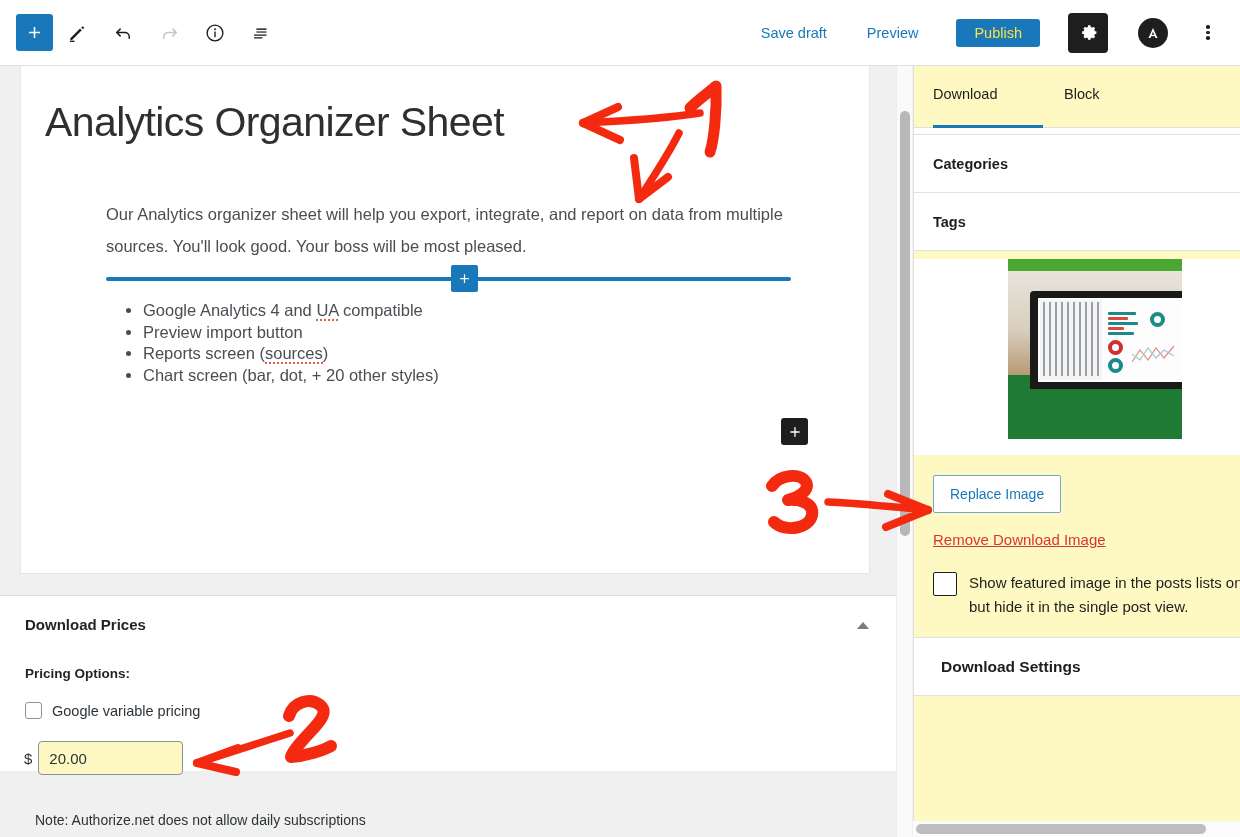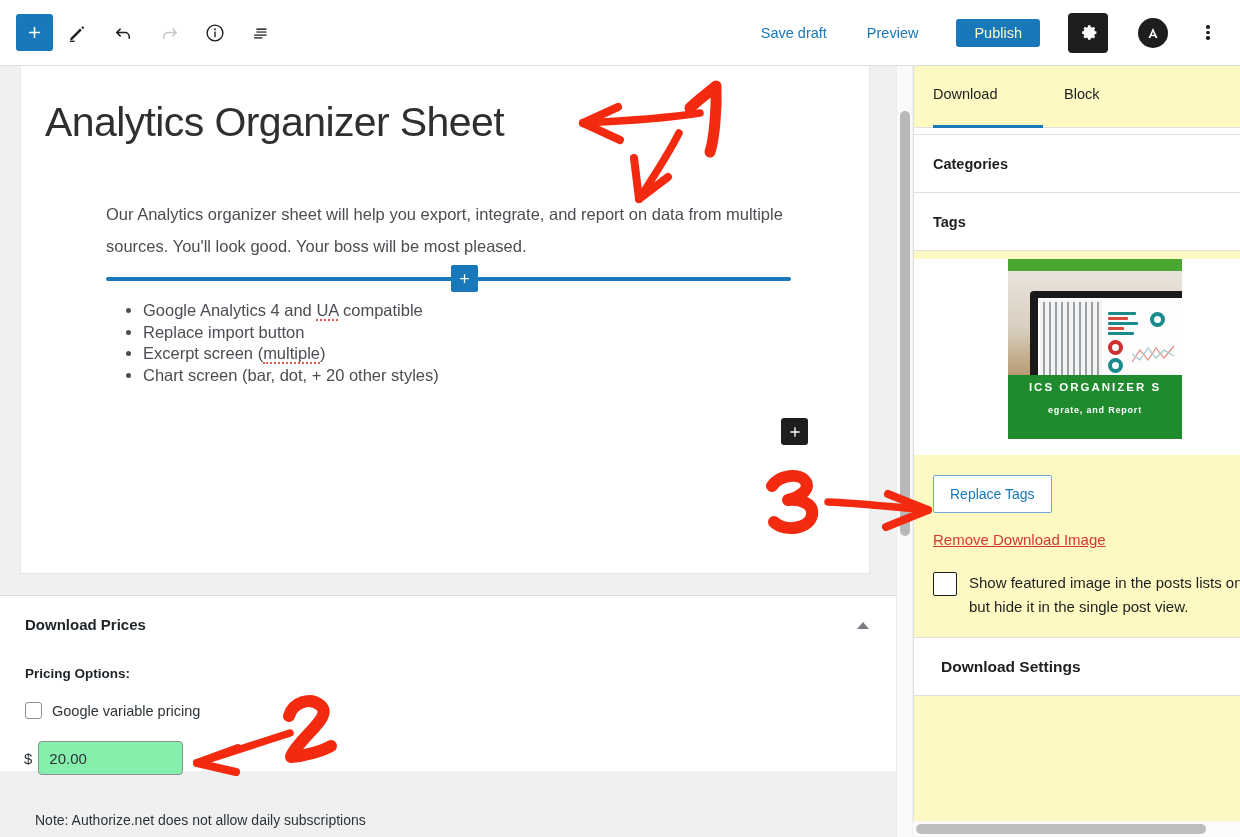--- a/index.html
+++ b/index.html
@@ -30,21 +30,21 @@
     background: transparent; border: none; cursor: pointer; color: #1e1e1e;
   }
   .icon-btn.disabled { color: #c6c6c6; cursor: default; }
 
   .link-btn {
     background: transparent; border: none; cursor: pointer;
     color: #1878b9; font-size: 14.5px; font-family: "Liberation Sans", sans-serif;
     padding: 8px 12px;
   }
   .publish-btn {
-    background: #1878b9; color: #fef9c3; border: none; border-radius: 3px;
+    background: #1878b9; color: #fde047; border: none; border-radius: 3px;
     font-size: 14.5px; font-family: "Liberation Sans", sans-serif;
     padding: 0 18px; height: 28px; cursor: pointer; margin-left: 10px;
   }
   .settings-btn {
     width: 40px; height: 40px; background: #1e1e1e; border-radius: 4px; border: none;
     display: flex; align-items: center; justify-content: center; cursor: pointer;
     margin-left: 12px;
   }
   .avatar-btn {
     width: 30px; height: 30px; border-radius: 50%; background: #1e1e1e; border: none;
@@ -115,21 +115,21 @@
   .cbx {
     width: 17px; height: 17px; border: 1px solid #8c8f94; border-radius: 3px; background: #fff;
     cursor: pointer; display: inline-block;
   }
   .varprice-label { font-size: 14.5px; color: #2c3338; cursor: pointer; }
   .price-row { position: absolute; left: 24px; top: 145px; display: flex; align-items: center; gap: 6px; }
   .dollar { font-size: 15px; color: #2c3338; }
   .price-input {
     width: 145px; height: 34px; border: 1px solid #8c8f94; border-radius: 4px;
     font-size: 15px; color: #2c3338; padding: 0 10px;
-    font-family: "Liberation Sans", sans-serif; background: #86efac;
+    font-family: "Liberation Sans", sans-serif; background: #fef9c3;
   }
   .note {
     position: absolute; left: 35px; top: 216px; font-size: 14px; color: #2c3338;
   }
 
   
   .main-scroll-track {
     position: absolute; left: 896px; top: 66px; width: 16px; height: 771px; background: #fafafa;
     border-left: 1px solid #ededed;
   }
@@ -327,24 +327,24 @@
             <path d="M11 5h2v14h-2z M5 11h14v2H5z" fill="#fff"></path>
           </svg>
         </button>
       </div>
 
       <ul class="feature-list">
         <li>
           <span>Google Analytics 4 and </span><span class="spell">UA</span><span> compatible</span>
         </li>
         <li>
-          <span>Replace import button</span>
+          <span>Preview import button</span>
         </li>
         <li>
-          <span>Excerpt screen (</span><span class="spell">multiple</span><span>)</span>
+          <span>Reports screen (</span><span class="spell">sources</span><span>)</span>
         </li>
         <li>
           <span>Chart screen (bar, dot, + 20 other styles)</span>
         </li>
       </ul>
 
       <button class="dark-inserter">
         <svg width="16" height="16" viewBox="0 0 24 24">
           <path d="M11 5h2v14h-2z M5 11h14v2H5z" fill="#fff"></path>
         </svg>
@@ -445,28 +445,24 @@
                 <div class="ss-donut" style="left:70px;top:42px;"></div>
                 <div class="ss-donut teal" style="left:70px;top:60px;"></div>
 
                 <svg style="position:absolute;left:94px;top:42px;" width="46" height="34">
                   <polyline points="0,22 8,10 16,20 24,8 32,18 42,6" fill="none" stroke="#e38a84" stroke-width="1.2"></polyline>
                   <polyline points="0,14 8,20 16,8 24,18 32,10 42,16" fill="none" stroke="#9ec9c9" stroke-width="1.2"></polyline>
                 </svg>
               </div>
             </div>
           </div>
-          <div class="thumb-greenband">
-            <div class="thumb-title">ICS ORGANIZER S</div>
-            <div class="thumb-sub">egrate, and Report</div>
-          </div>
         </div>
       </div>
 
-      <button class="replace-btn">Replace Tags</button>
+      <button class="replace-btn">Replace Image</button>
       <a class="remove-link">Remove Download Image</a>
 
       <div class="featured-row">
         <span class="featured-cbx"></span>
         <span class="featured-text">Show featured image in the posts lists only, but hide it in the single post view.</span>
       </div>
     </div>
 
 
     <div class="sb-panel">

